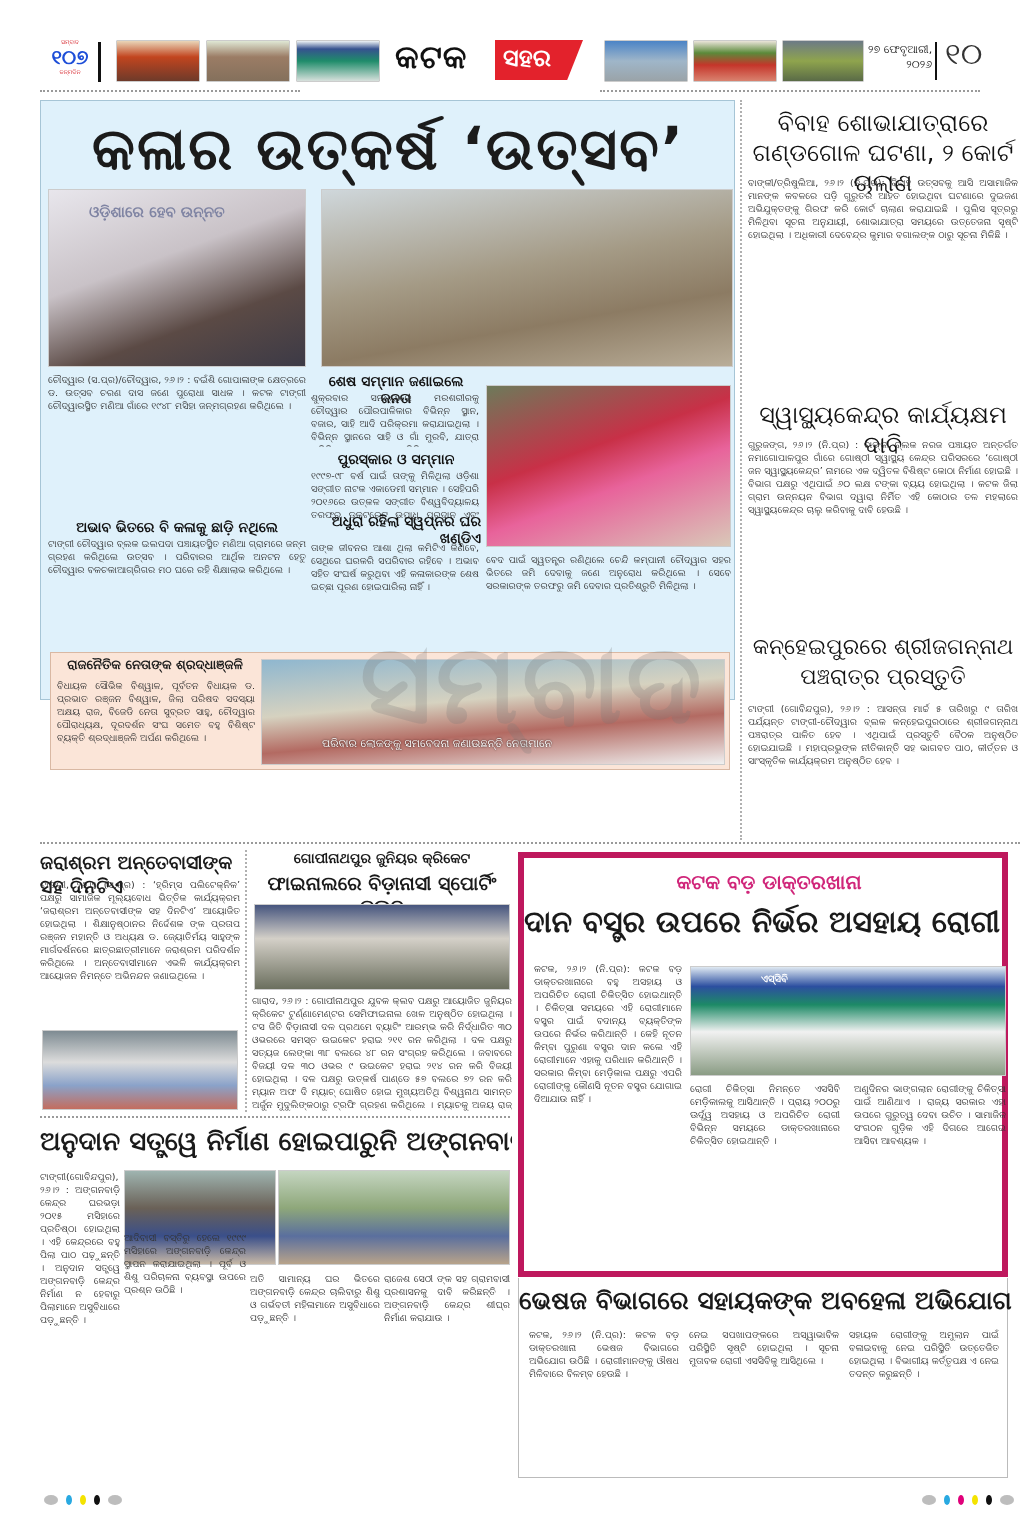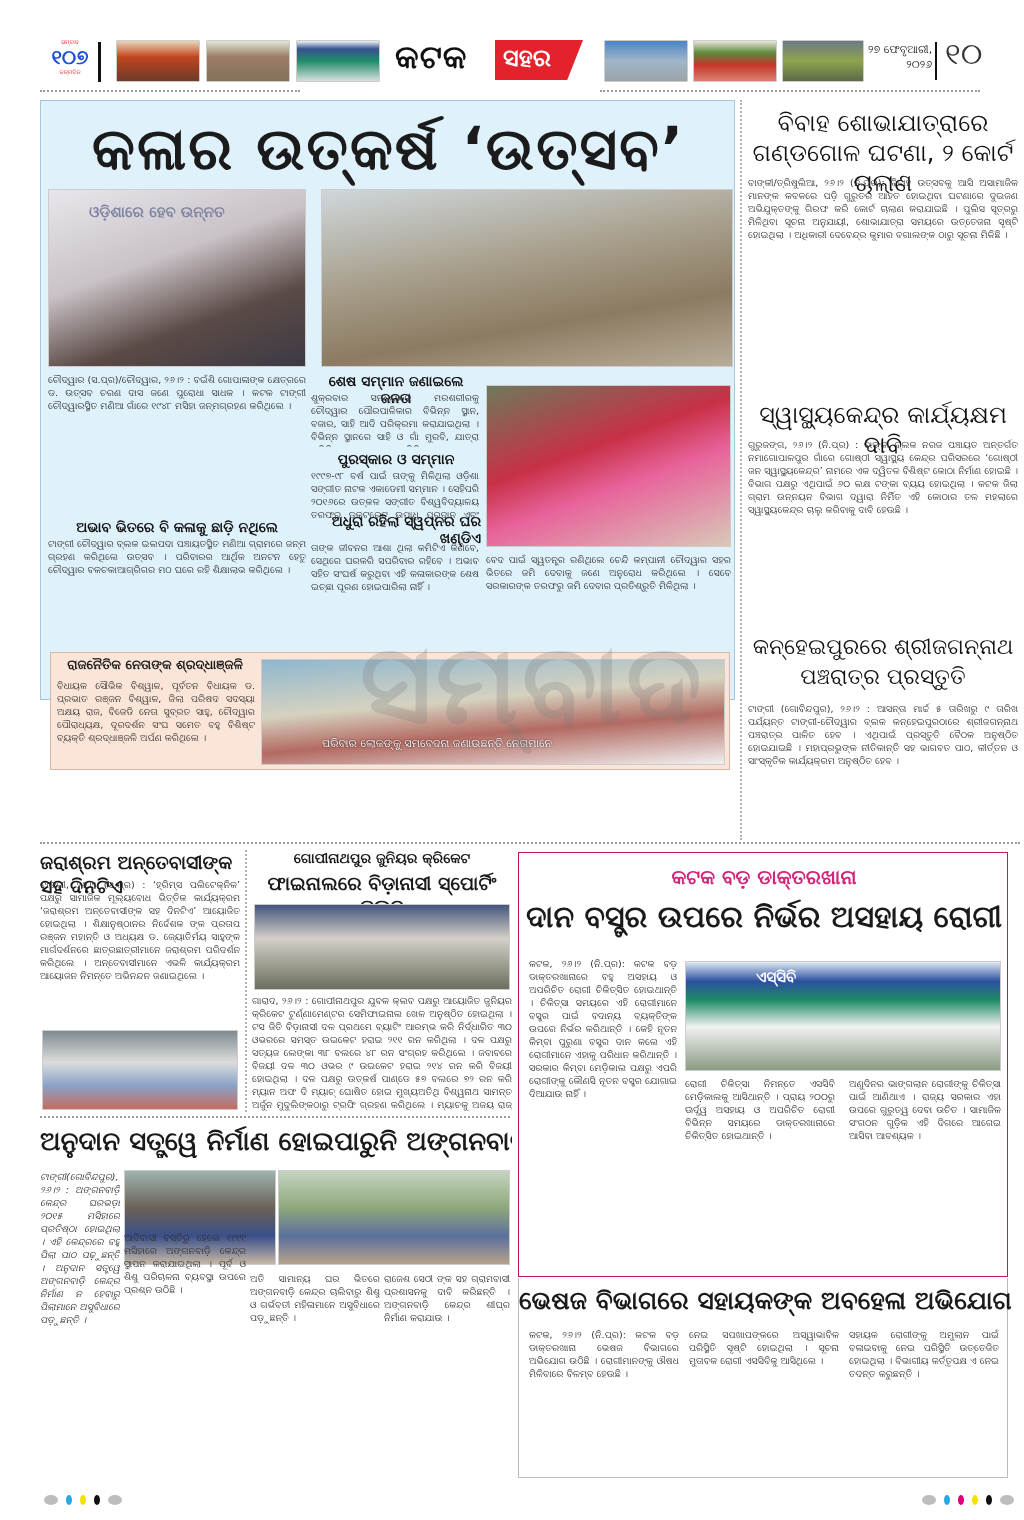--- a/index.html
+++ b/index.html
@@ -28,21 +28,21 @@
   .photo.students { background: linear-gradient(180deg, #7e8b92 0%, #dcdcdc 40%, #8aa2c9 70%, #c46d5e 100%); }
   .photo.cricket { background: linear-gradient(180deg, #46557e 0%, #d4d0c8 40%, #6b6f5e 100%); }
   .photo.anganwadi { background: linear-gradient(180deg, #9fb4b0 0%, #6a6157 40%, #3a4f8a 70%, #c7b8a6 100%); }
   .photo.village { background: linear-gradient(180deg, #c4d5c0 0%, #8ea77a 40%, #5a6f9e 70%, #b8a38a 100%); }
 
   .body-text { font-size: 9.5px; line-height: 13px; color: #333; text-align: justify; overflow: hidden; }
   .sub-head { font-size: 14px; font-weight: bold; color: #111; text-align: center; }
   .box-salmon { background: #fbe5d8; border: 1px solid #d9b8a3; }
   .sidebar-head { font-size: 24px; font-weight: normal; color: #111; text-align: center; line-height: 30px; }
   .vdots { border-left: 2px dotted #b0b0b0; }
-  .hosp-box { left: 518px; top: 852px; width: 490px; height: 425px; border: 1px solid #be185d; background: #fff; }
+  .hosp-box { left: 518px; top: 852px; width: 490px; height: 425px; border: 6px solid #be185d; background: #fff; }
   .kicker-pink { color: #d0267a; font-size: 20px; font-weight: bold; text-align: center; }
   .watermark { left: 360px; top: 620px; font-size: 110px; font-weight: bold; color: rgba(120,120,120,0.25); letter-spacing: 4px; }
   .reg-dot { width: 10px; height: 10px; border-radius: 50%; display: inline-block; margin-right: 3px; }
 </style>
 </head>
 <body>
 
 <div class="abs masthead">
   <div class="abs logo-anniv">
     <div class="small">ସମ୍ବାଦ</div>
@@ -113,33 +113,33 @@
 <div class="abs photo students" style="left:42px;top:1030px;width:196px;height:80px;"></div>
 <div class="abs vdots" style="left:245px;top:850px;height:262px;"></div>
 
 <div class="abs" style="left:252px;top:850px;width:260px;font-size:14px;font-weight:bold;text-align:center;">ଗୋପୀନାଥପୁର ଜୁନିୟର କ୍ରିକେଟ</div>
 <div class="abs" style="left:252px;top:872px;width:260px;font-size:19px;font-weight:bold;text-align:center;">ଫାଇନାଲରେ ବିଡ଼ାନାସୀ ସ୍ପୋର୍ଟିଂ କ୍ଲବ</div>
 <div class="abs photo cricket" style="left:254px;top:904px;width:256px;height:86px;"></div>
 <div class="abs body-text" style="left:252px;top:994px;width:260px;height:118px;">ଗାରାଦ, ୨୬।୨ : ଗୋପୀନାଥପୁର ଯୁବକ କ୍ଲବ ପକ୍ଷରୁ ଆୟୋଜିତ ଜୁନିୟର କ୍ରିକେଟ ଟୁର୍ଣ୍ଣାମେଣ୍ଟର ସେମିଫାଇନାଲ ଖେଳ ଅନୁଷ୍ଠିତ ହୋଇଥିଲା । ଟସ ଜିତି ବିଡ଼ାନାସୀ ଦଳ ପ୍ରଥମେ ବ୍ୟାଟିଂ ଆରମ୍ଭ କରି ନିର୍ଦ୍ଧାରିତ ୩୦ ଓଭରରେ ସମସ୍ତ ଉଇକେଟ ହରାଇ ୨୧୧ ରନ କରିଥିଲା । ଦଳ ପକ୍ଷରୁ ସତ୍ୟଜ ଲେଙ୍କା ୩୮ ବଲରେ ୪୮ ରନ ସଂଗ୍ରହ କରିଥିଲେ । ଜବାବରେ ବିଜୟୀ ଦଳ ୩୦ ଓଭର ୯ ଉଇକେଟ ହରାଇ ୨୧୪ ରନ କରି ବିଜୟୀ ହୋଇଥିଲା । ଦଳ ପକ୍ଷରୁ ଉତ୍କର୍ଷ ପାଣ୍ଡେ ୫୭ ବଲରେ ୭୨ ରନ କରି ମ୍ୟାନ ଅଫ ଦି ମ୍ୟାଚ୍ ଘୋଷିତ ହୋଇ ମୁଖ୍ୟଅତିଥି ବିଶ୍ୱନାଥ ସାମନ୍ତ ଅର୍ଜୁନ ମୁଦୁଲିଙ୍କଠାରୁ ଟ୍ରଫି ଗ୍ରହଣ କରିଥିଲେ । ମ୍ୟାଚକୁ ଅଜୟ ରାଜ୍ ସାହୁ ଓ ଅଭିଜିତ ରାଉତ ପରିଚାଳନା କରିଥିଲେ ।</div>
 
 <div class="abs dotted-rule" style="left:40px;top:1116px;width:470px;"></div>
 <div class="abs" style="left:40px;top:1124px;width:472px;font-size:26px;font-weight:bold;line-height:34px;white-space:nowrap;overflow:hidden;">ଅନୁଦାନ ସତ୍ତ୍ୱେ ନିର୍ମାଣ ହୋଇପାରୁନି ଅଙ୍ଗନବାଡ଼ି କେନ୍ଦ୍ର</div>
-<div class="abs body-text" style="left:40px;top:1170px;width:80px;height:300px;font-style:italic;">ଟାଙ୍ଗୀ(ଗୋବିନ୍ଦପୁର), ୨୬।୨ : ଅଙ୍ଗନବାଡ଼ି କେନ୍ଦ୍ର ଘରଭଡ଼ା ୨୦୧୫ ମସିହାରେ ପ୍ରତିଷ୍ଠା ହୋଇଥିଲା । ଏହି କେନ୍ଦ୍ରରେ ବହୁ ପିଲା ପାଠ ପଢ଼ୁଛନ୍ତି । ଅନୁଦାନ ସତ୍ତ୍ୱେ ଅଙ୍ଗନବାଡ଼ି କେନ୍ଦ୍ର ନିର୍ମାଣ ନ ହେବାରୁ ପିଲାମାନେ ଅସୁବିଧାରେ ପଡ଼ୁଛନ୍ତି ।</div>
+<div class="abs body-text" style="left:40px;top:1170px;width:80px;height:300px;">ଟାଙ୍ଗୀ(ଗୋବିନ୍ଦପୁର), ୨୬।୨ : ଅଙ୍ଗନବାଡ଼ି କେନ୍ଦ୍ର ଘରଭଡ଼ା ୨୦୧୫ ମସିହାରେ ପ୍ରତିଷ୍ଠା ହୋଇଥିଲା । ଏହି କେନ୍ଦ୍ରରେ ବହୁ ପିଲା ପାଠ ପଢ଼ୁଛନ୍ତି । ଅନୁଦାନ ସତ୍ତ୍ୱେ ଅଙ୍ଗନବାଡ଼ି କେନ୍ଦ୍ର ନିର୍ମାଣ ନ ହେବାରୁ ପିଲାମାନେ ଅସୁବିଧାରେ ପଡ଼ୁଛନ୍ତି ।</div>
 <div class="abs photo anganwadi" style="left:124px;top:1170px;width:152px;height:95px;"></div>
 <div class="abs photo village" style="left:278px;top:1170px;width:232px;height:95px;"></div>
 <div class="abs body-text" style="left:124px;top:1208px;width:122px;height:198px;margin-top:23px;">ଆଦିବାସୀ ବସ୍ତିରୁ ହେଲେ ୧୯୯୯ ମସିହାରେ ଅଙ୍ଗନବାଡ଼ି କେନ୍ଦ୍ର ସ୍ଥାପନ କରାଯାଇଥିଲା । ପୂର୍ବ ଓ ଶିଶୁ ପରିଚାଳନା ବ୍ୟବସ୍ଥା ଉପରେ ପ୍ରଶ୍ନ ଉଠିଛି ।</div>
 <div class="abs body-text" style="left:250px;top:1272px;width:130px;height:198px;">ଅତି ସାମାନ୍ୟ ଘର ଭିତରେ ଅଙ୍ଗନବାଡ଼ି କେନ୍ଦ୍ର ଚାଲିବାରୁ ଶିଶୁ ଓ ଗର୍ଭବତୀ ମହିଳାମାନେ ଅସୁବିଧାରେ ପଡ଼ୁଛନ୍ତି ।</div>
 <div class="abs body-text" style="left:384px;top:1272px;width:126px;height:198px;">ରାଜେଶ ସେଠୀ ଙ୍କ ସହ ଗ୍ରାମବାସୀ ପ୍ରଶାସନକୁ ଦାବି କରିଛନ୍ତି । ଅଙ୍ଗନବାଡ଼ି କେନ୍ଦ୍ର ଶୀଘ୍ର ନିର୍ମାଣ କରାଯାଉ ।</div>
 
 <div class="abs hosp-box">
   <div class="abs kicker-pink" style="left:0;top:12px;width:490px;">କଟକ ବଡ଼ ଡାକ୍ତରଖାନା</div>
-  <div class="abs" style="left:0;top:46px;width:490px;font-size:30px;font-weight:bold;text-align:center;white-space:nowrap;">ଦାନ ବସ୍ତ୍ର ଉପରେ ନିର୍ଭର ଅସହାୟ ରୋଗୀ</div>
+  <div class="abs" style="left:0;top:46px;width:490px;font-size:30px;font-weight:bold;text-align:left;white-space:nowrap;">ଦାନ ବସ୍ତ୍ର ଉପରେ ନିର୍ଭର ଅସହାୟ ରୋଗୀ</div>
   <div class="abs body-text" style="left:10px;top:104px;width:148px;height:320px;">କଟକ, ୨୬।୨ (ନି.ପ୍ର): କଟକ ବଡ଼ ଡାକ୍ତରଖାନାରେ ବହୁ ଅସହାୟ ଓ ଅପରିଚିତ ରୋଗୀ ଚିକିତ୍ସିତ ହୋଇଥାନ୍ତି । ଚିକିତ୍ସା ସମୟରେ ଏହି ରୋଗୀମାନେ ବସ୍ତ୍ର ପାଇଁ ବଦାନ୍ୟ ବ୍ୟକ୍ତିଙ୍କ ଉପରେ ନିର୍ଭର କରିଥାନ୍ତି । କେହି ନୂତନ କିମ୍ବା ପୁରୁଣା ବସ୍ତ୍ର ଦାନ କଲେ ଏହି ରୋଗୀମାନେ ଏହାକୁ ପରିଧାନ କରିଥାନ୍ତି । ସରକାର କିମ୍ବା ମେଡ଼ିକାଲ ପକ୍ଷରୁ ଏପରି ରୋଗୀଙ୍କୁ କୌଣସି ନୂତନ ବସ୍ତ୍ର ଯୋଗାଇ ଦିଆଯାଉ ନାହିଁ ।</div>
   <div class="abs photo hospital" style="left:166px;top:108px;width:316px;height:110px;">
-    <div style="position:absolute;left:70px;top:6px;font-size:15px;color:#fff;font-weight:bold;">ଏସ୍‌ସିବି</div>
+    <div style="position:absolute;left:70px;top:6px;font-size:10px;color:#fff;font-weight:bold;">ଏସ୍‌ସିବି</div>
   </div>
   <div class="abs body-text" style="left:166px;top:224px;width:150px;height:196px;">ରୋଗୀ ଚିକିତ୍ସା ନିମନ୍ତେ ଏସସିବି ମେଡ଼ିକାଲକୁ ଆସିଥାନ୍ତି । ପ୍ରାୟ ୨୦୦ରୁ ଊର୍ଦ୍ଧ୍ୱ ଅସହାୟ ଓ ଅପରିଚିତ ରୋଗୀ ବିଭିନ୍ନ ସମୟରେ ଡାକ୍ତରଖାନାରେ ଚିକିତ୍ସିତ ହୋଇଥାନ୍ତି ।</div>
   <div class="abs body-text" style="left:330px;top:224px;width:152px;height:196px;">ଅଣୁଦିନର ଭାଙ୍ଗଲାନ ରୋଗୀଙ୍କୁ ଚିକିତ୍ସା ପାଇଁ ଆଣିଥାଏ । ରାଜ୍ୟ ସରକାର ଏହା ଉପରେ ଗୁରୁତ୍ୱ ଦେବା ଉଚିତ । ସାମାଜିକ ସଂଗଠନ ଗୁଡ଼ିକ ଏହି ଦିଗରେ ଆଗେଇ ଆସିବା ଆବଶ୍ୟକ ।</div>
 </div>
 
 <div class="abs" style="left:518px;top:1278px;width:490px;height:200px;border:1px solid #bbb;border-top:none;">
   <div class="abs" style="left:0;top:8px;width:490px;font-size:25px;font-weight:bold;text-align:center;white-space:nowrap;">ଭେଷଜ ବିଭାଗରେ ସହାୟକଙ୍କ ଅବହେଳା ଅଭିଯୋଗ</div>
   <div class="abs body-text" style="left:10px;top:50px;width:150px;height:140px;">କଟକ, ୨୬।୨ (ନି.ପ୍ର): କଟକ ବଡ଼ ଡାକ୍ତରଖାନା ଭେଷଜ ବିଭାଗରେ ଅଭିଯୋଗ ଉଠିଛି । ରୋଗୀମାନଙ୍କୁ ଔଷଧ ମିଳିବାରେ ବିଳମ୍ବ ହେଉଛି ।</div>
   <div class="abs body-text" style="left:330px;top:50px;width:150px;height:140px;">ସହାୟକ ରୋଗୀଙ୍କୁ ଅମୁଲାନ ପାଇଁ ବଳାଇବାକୁ ନେଇ ପରିସ୍ଥିତି ଉତ୍ତେଜିତ ହୋଇଥିଲା । ବିଭାଗୀୟ କର୍ତ୍ତୃପକ୍ଷ ଏ ନେଇ ତଦନ୍ତ କରୁଛନ୍ତି ।</div>
   <div class="abs body-text" style="left:170px;top:50px;width:150px;height:140px;">ନେଇ ସପଖାପଙ୍କରେ ଅସ୍ୱାଭାବିକ ପରିସ୍ଥିତି ସୃଷ୍ଟି ହୋଇଥିଲା । ସୂଚନା ମୁତାବକ ରୋଗୀ ଏସସିବିକୁ ଆସିଥିଲେ ।</div>

